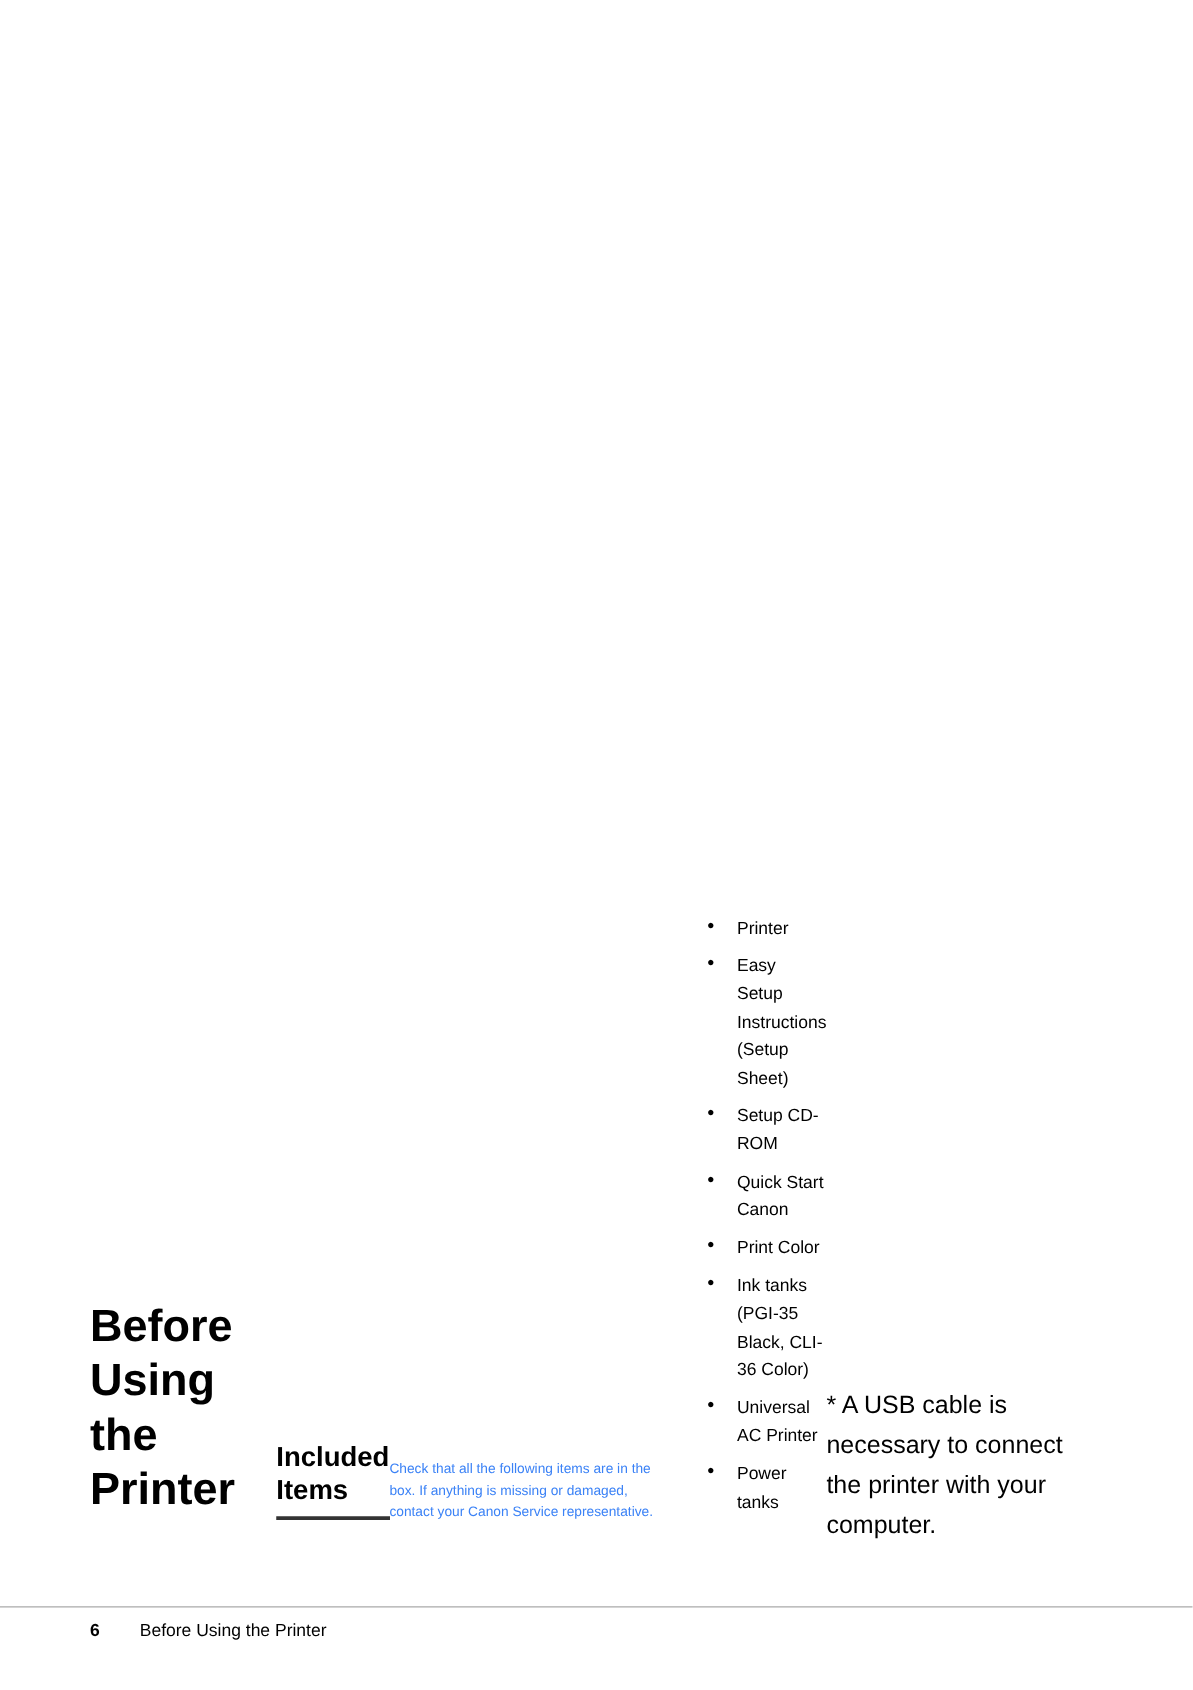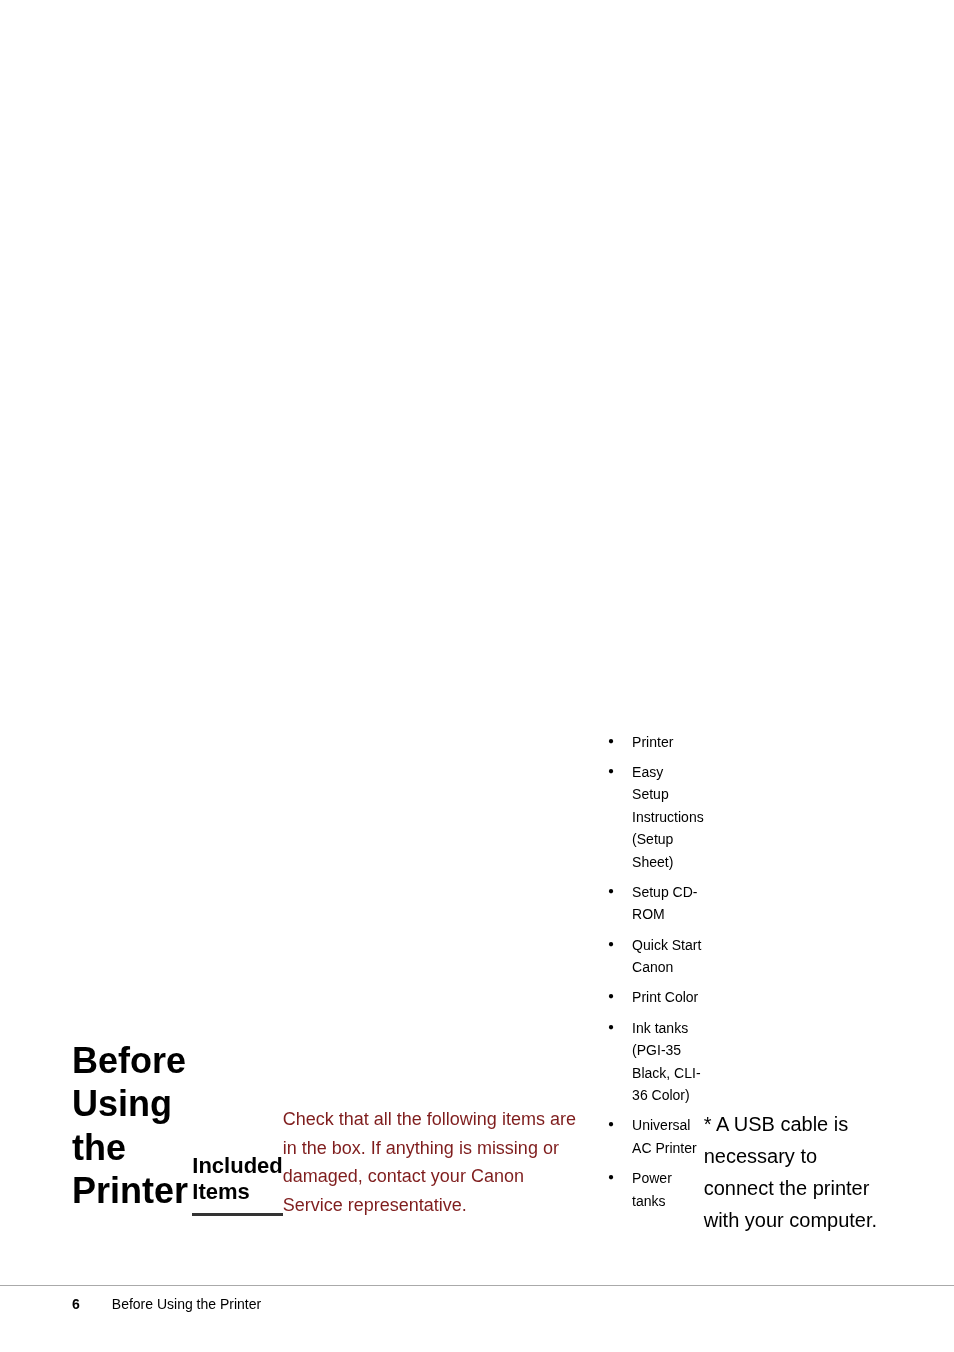--- a/index.html
+++ b/index.html
@@ -38,22 +38,22 @@
     .section-heading {
       font-size: 22px;
       font-weight: bold;
       color: #000000;
       padding-bottom: 8px;
       border-bottom: 3px solid #333333;
       margin-bottom: 20px;
     }
 
     .intro-text {
-      font-size: 18px;
-      color: #7f1d1d;
+      font-size: 11px;
+      color: #3b82f6;
       margin-bottom: 16px;
       line-height: 1.6;
     }
 
     .items-list {
       list-style: none;
       margin-left: 32px;
       margin-bottom: 16px;
     }
 

